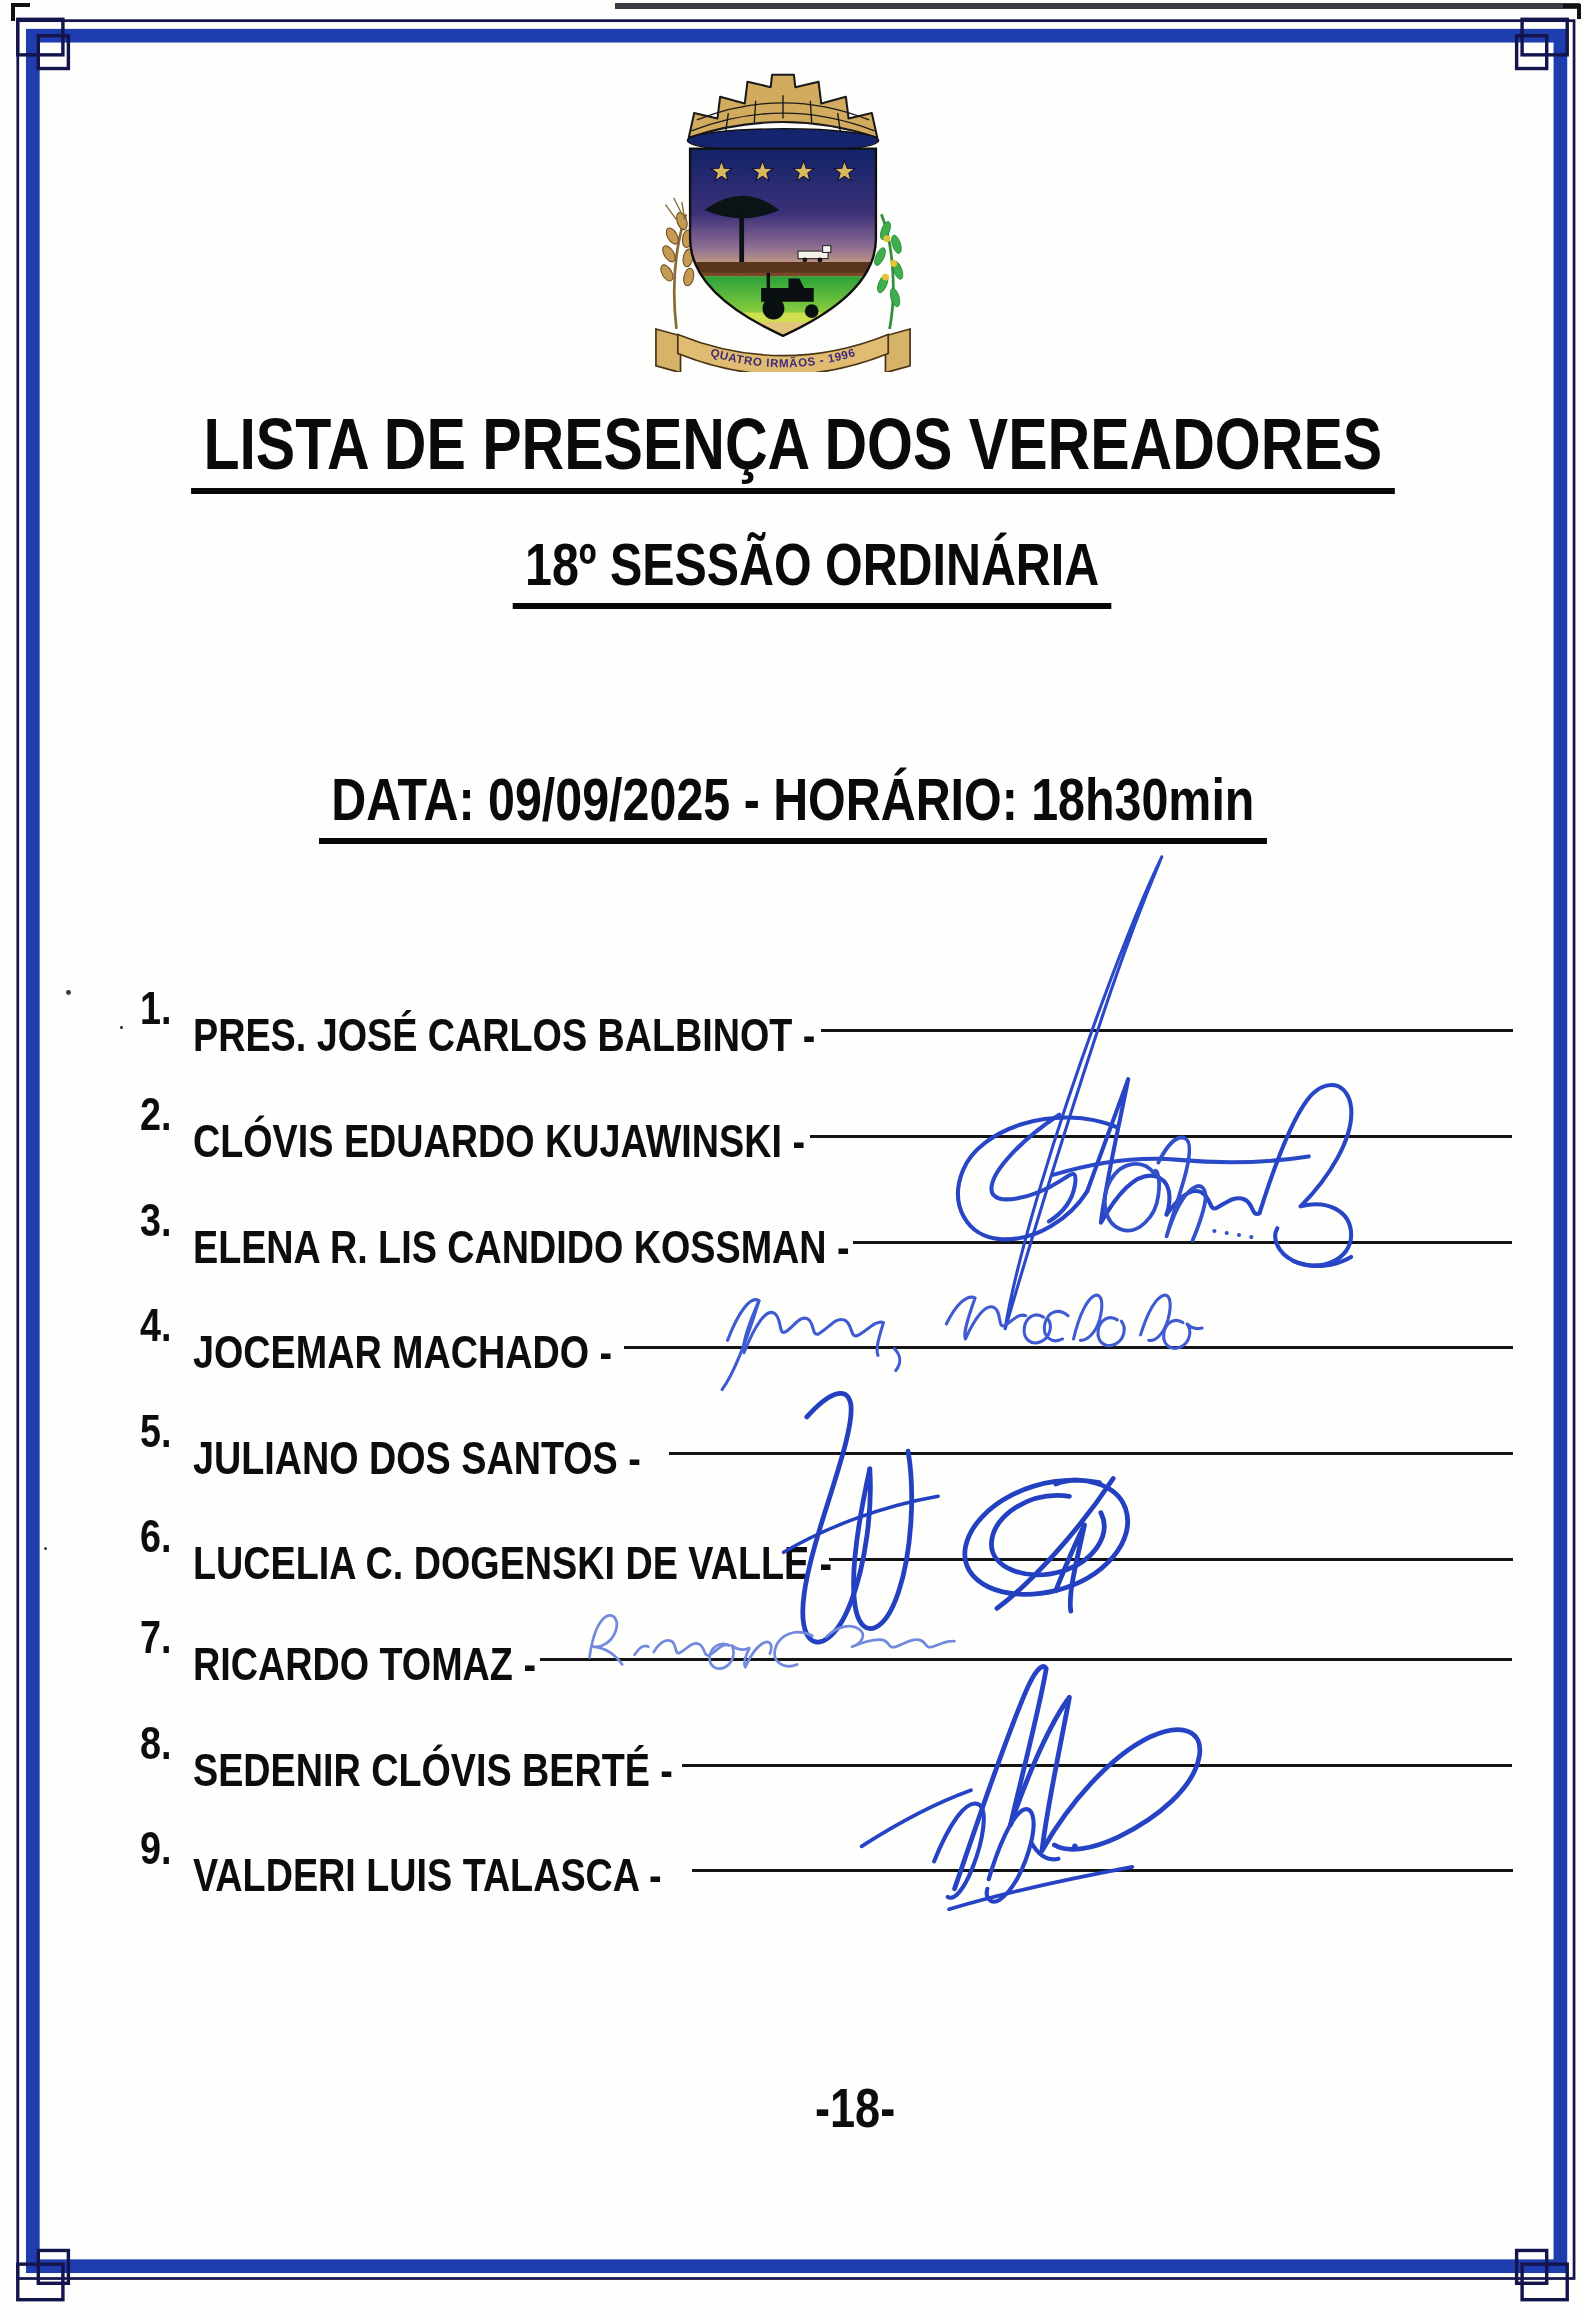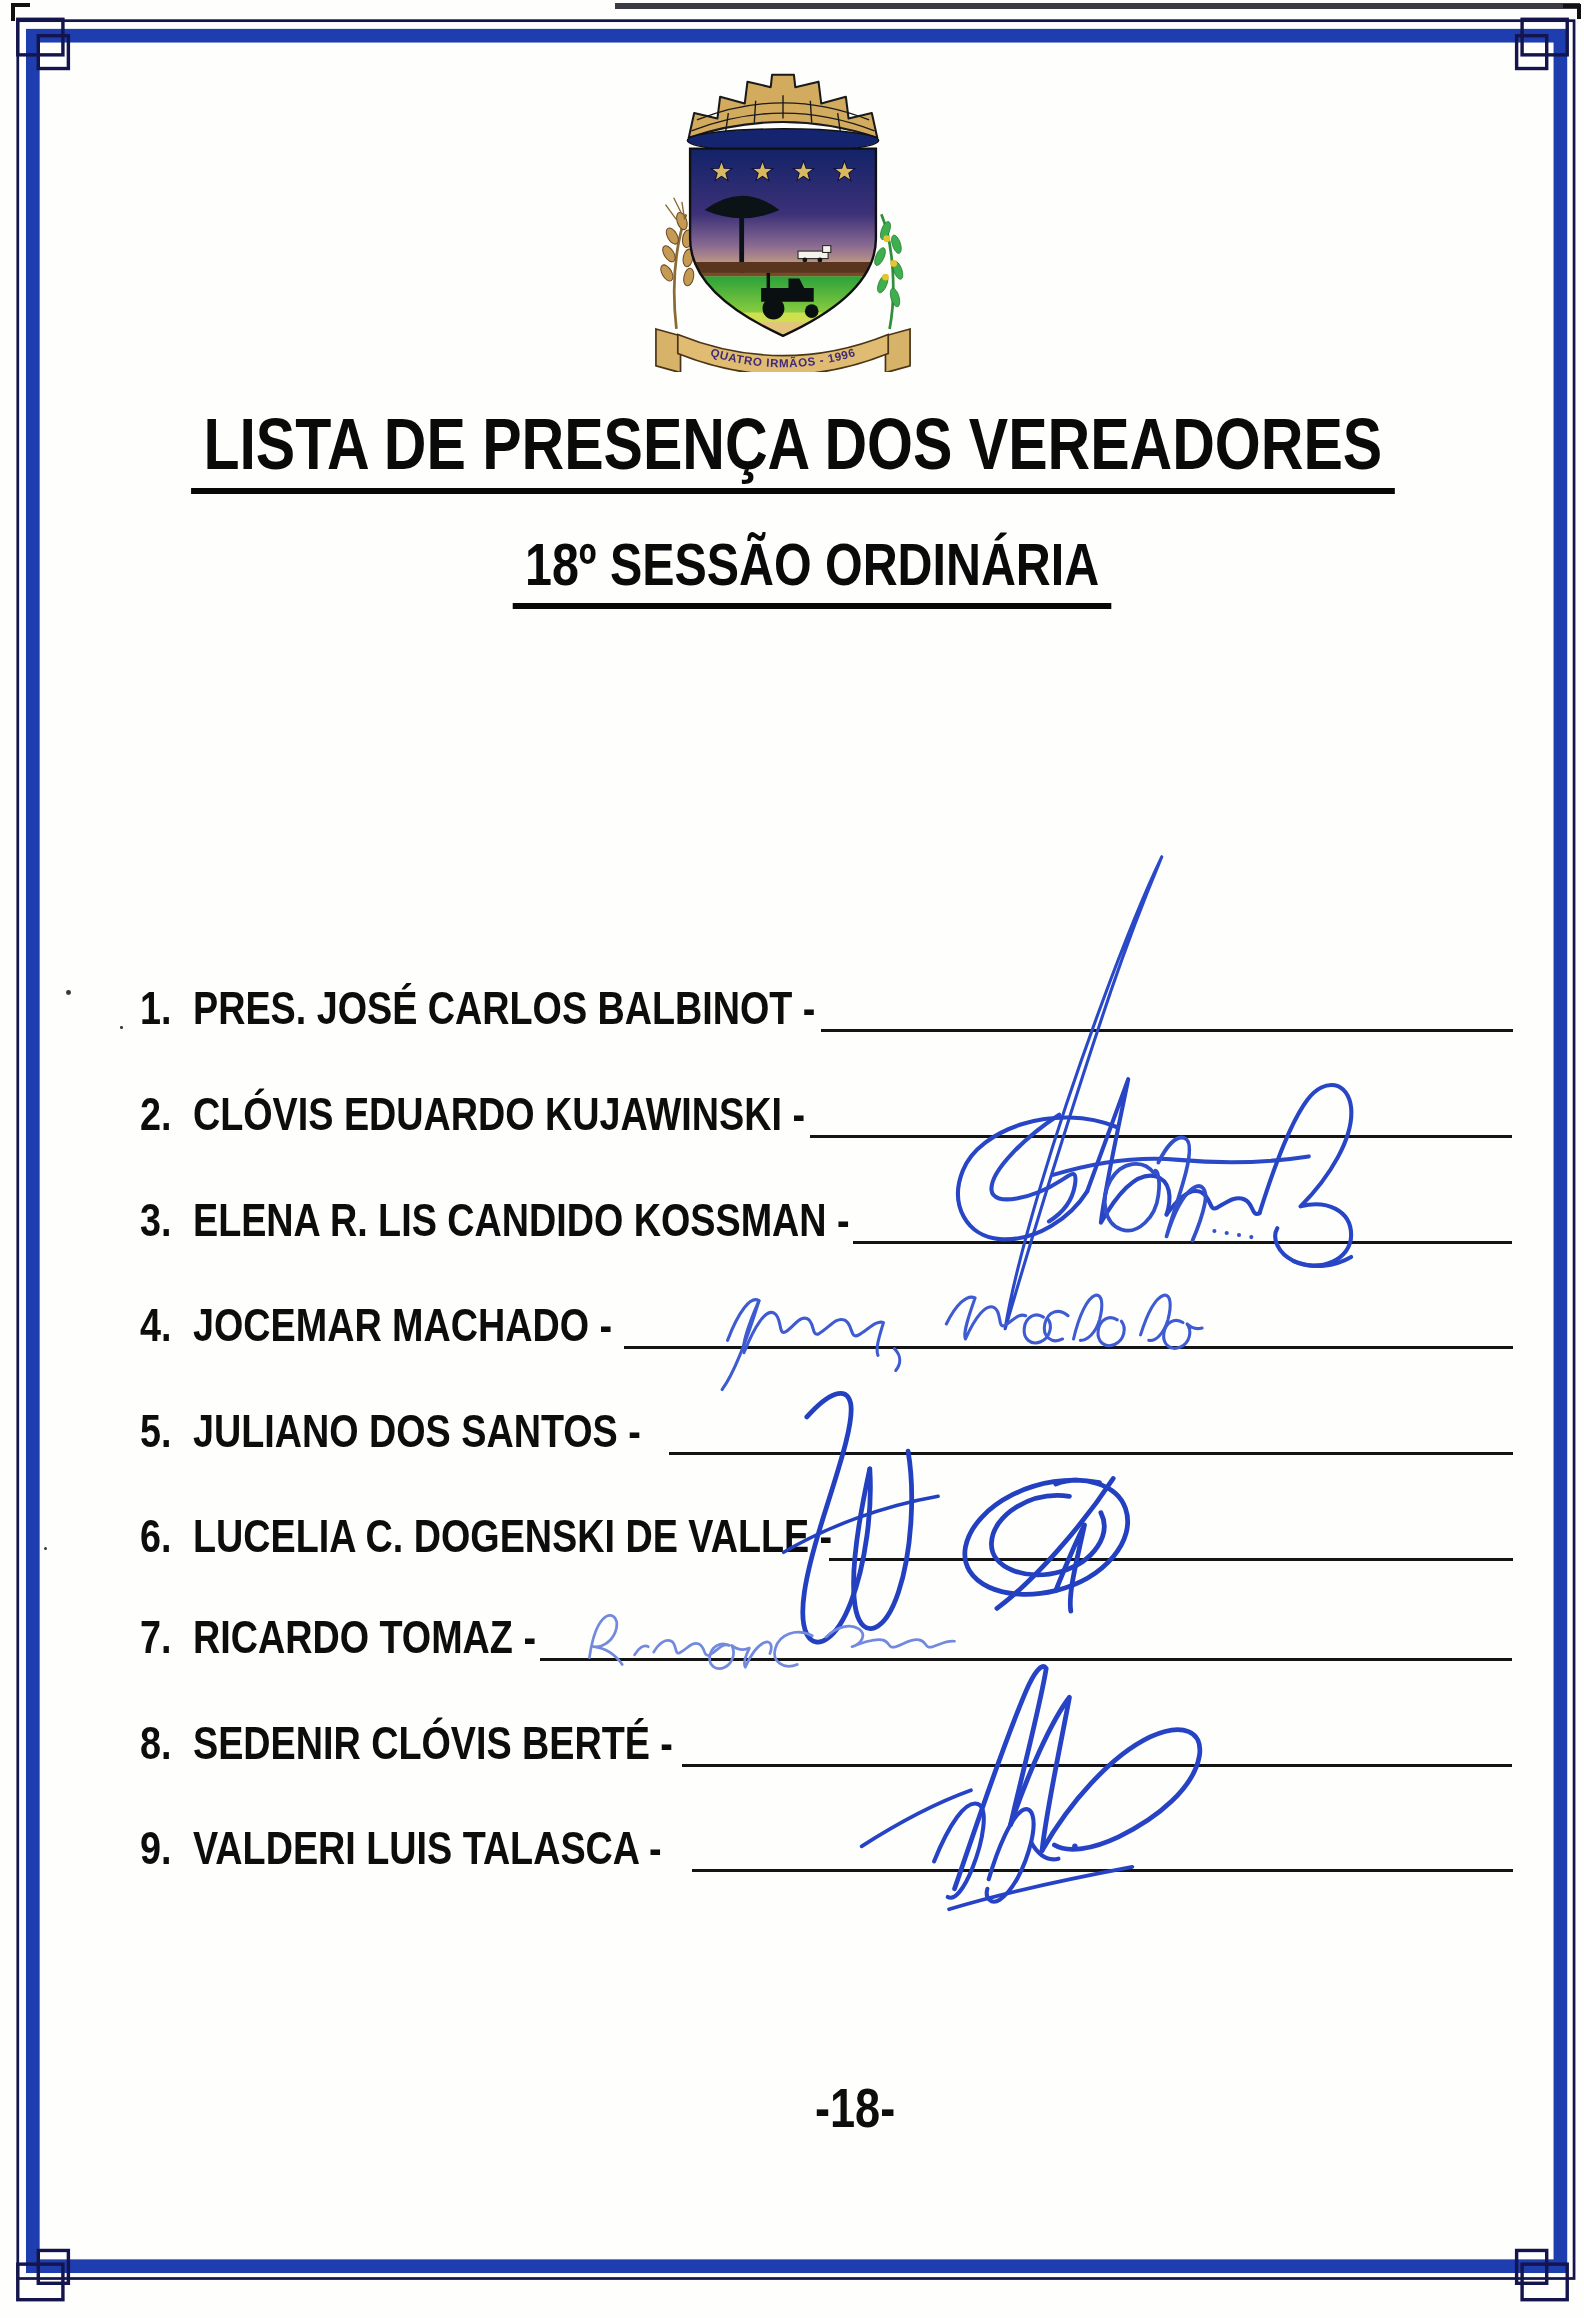--- a/index.html
+++ b/index.html
@@ -13,21 +13,21 @@
   .cond{display:inline-block;transform:scaleX(.82);transform-origin:center;white-space:nowrap;}
   .cond-l{display:inline-block;transform:scaleX(.82);transform-origin:0 50%;white-space:nowrap;}
   .heading{position:absolute;left:0;width:100%;text-align:center;font-weight:bold;color:#0a0a0a;line-height:1;}
   .heading .cond{border-bottom:6.2px solid #070707;padding:0 15px 8.2px 15px;}
   .h-title  {top:408px;font-size:72px;}
   .h-session{top:536px;font-size:59px;margin-left:20px;}
   .h-leg    {top:661px;font-size:59px;}
   .h-date   {top:771px;font-size:59px;}
   .row{position:absolute;left:0;width:100%;font-weight:bold;font-size:46px;line-height:1;}
   .row .num{position:absolute;left:140px;}
-  .row .name{position:absolute;left:193px;}
+  .row .name{position:absolute;left:193px;margin-top:27px;}
   .sig-line{position:absolute;height:3.4px;background:#141414;}
   .page-number{position:absolute;top:2081px;left:815px;font-size:55px;font-weight:bold;line-height:1;text-align:center;}
   .speck{position:absolute;border-radius:50%;background:#3a3a3a;}
   .scan-top{position:absolute;left:615px;top:3.4px;width:965px;height:5.5px;background:#191922;opacity:.85;}
   .scan-nub{position:absolute;background:#111;}
 </style>
 </head>
 <body>
 
 <div class="page">
@@ -158,20 +158,23 @@
       </text>
     </g>
   </svg>
 
   <div class="heading h-title">
     <span class="cond">LISTA DE PRESENÇA DOS VEREADORES</span>
   </div>
   <div class="heading h-session">
     <span class="cond">18º SESSÃO ORDINÁRIA</span>
   </div>
+  <div class="heading h-date">
+    <span class="cond">DATA: 09/09/2025 - HORÁRIO: 18h30min</span>
+  </div>
 
   <div class="row" style="top:985px">
     <span class="num"><span class="cond-l">1.</span></span>
     <span class="name"><span class="cond-l">PRES. JOSÉ CARLOS BALBINOT -</span></span>
   </div>
   <div class="row" style="top:1091px">
     <span class="num"><span class="cond-l">2.</span></span>
     <span class="name"><span class="cond-l">CLÓVIS EDUARDO KUJAWINSKI -</span></span>
   </div>
   <div class="row" style="top:1197px">

